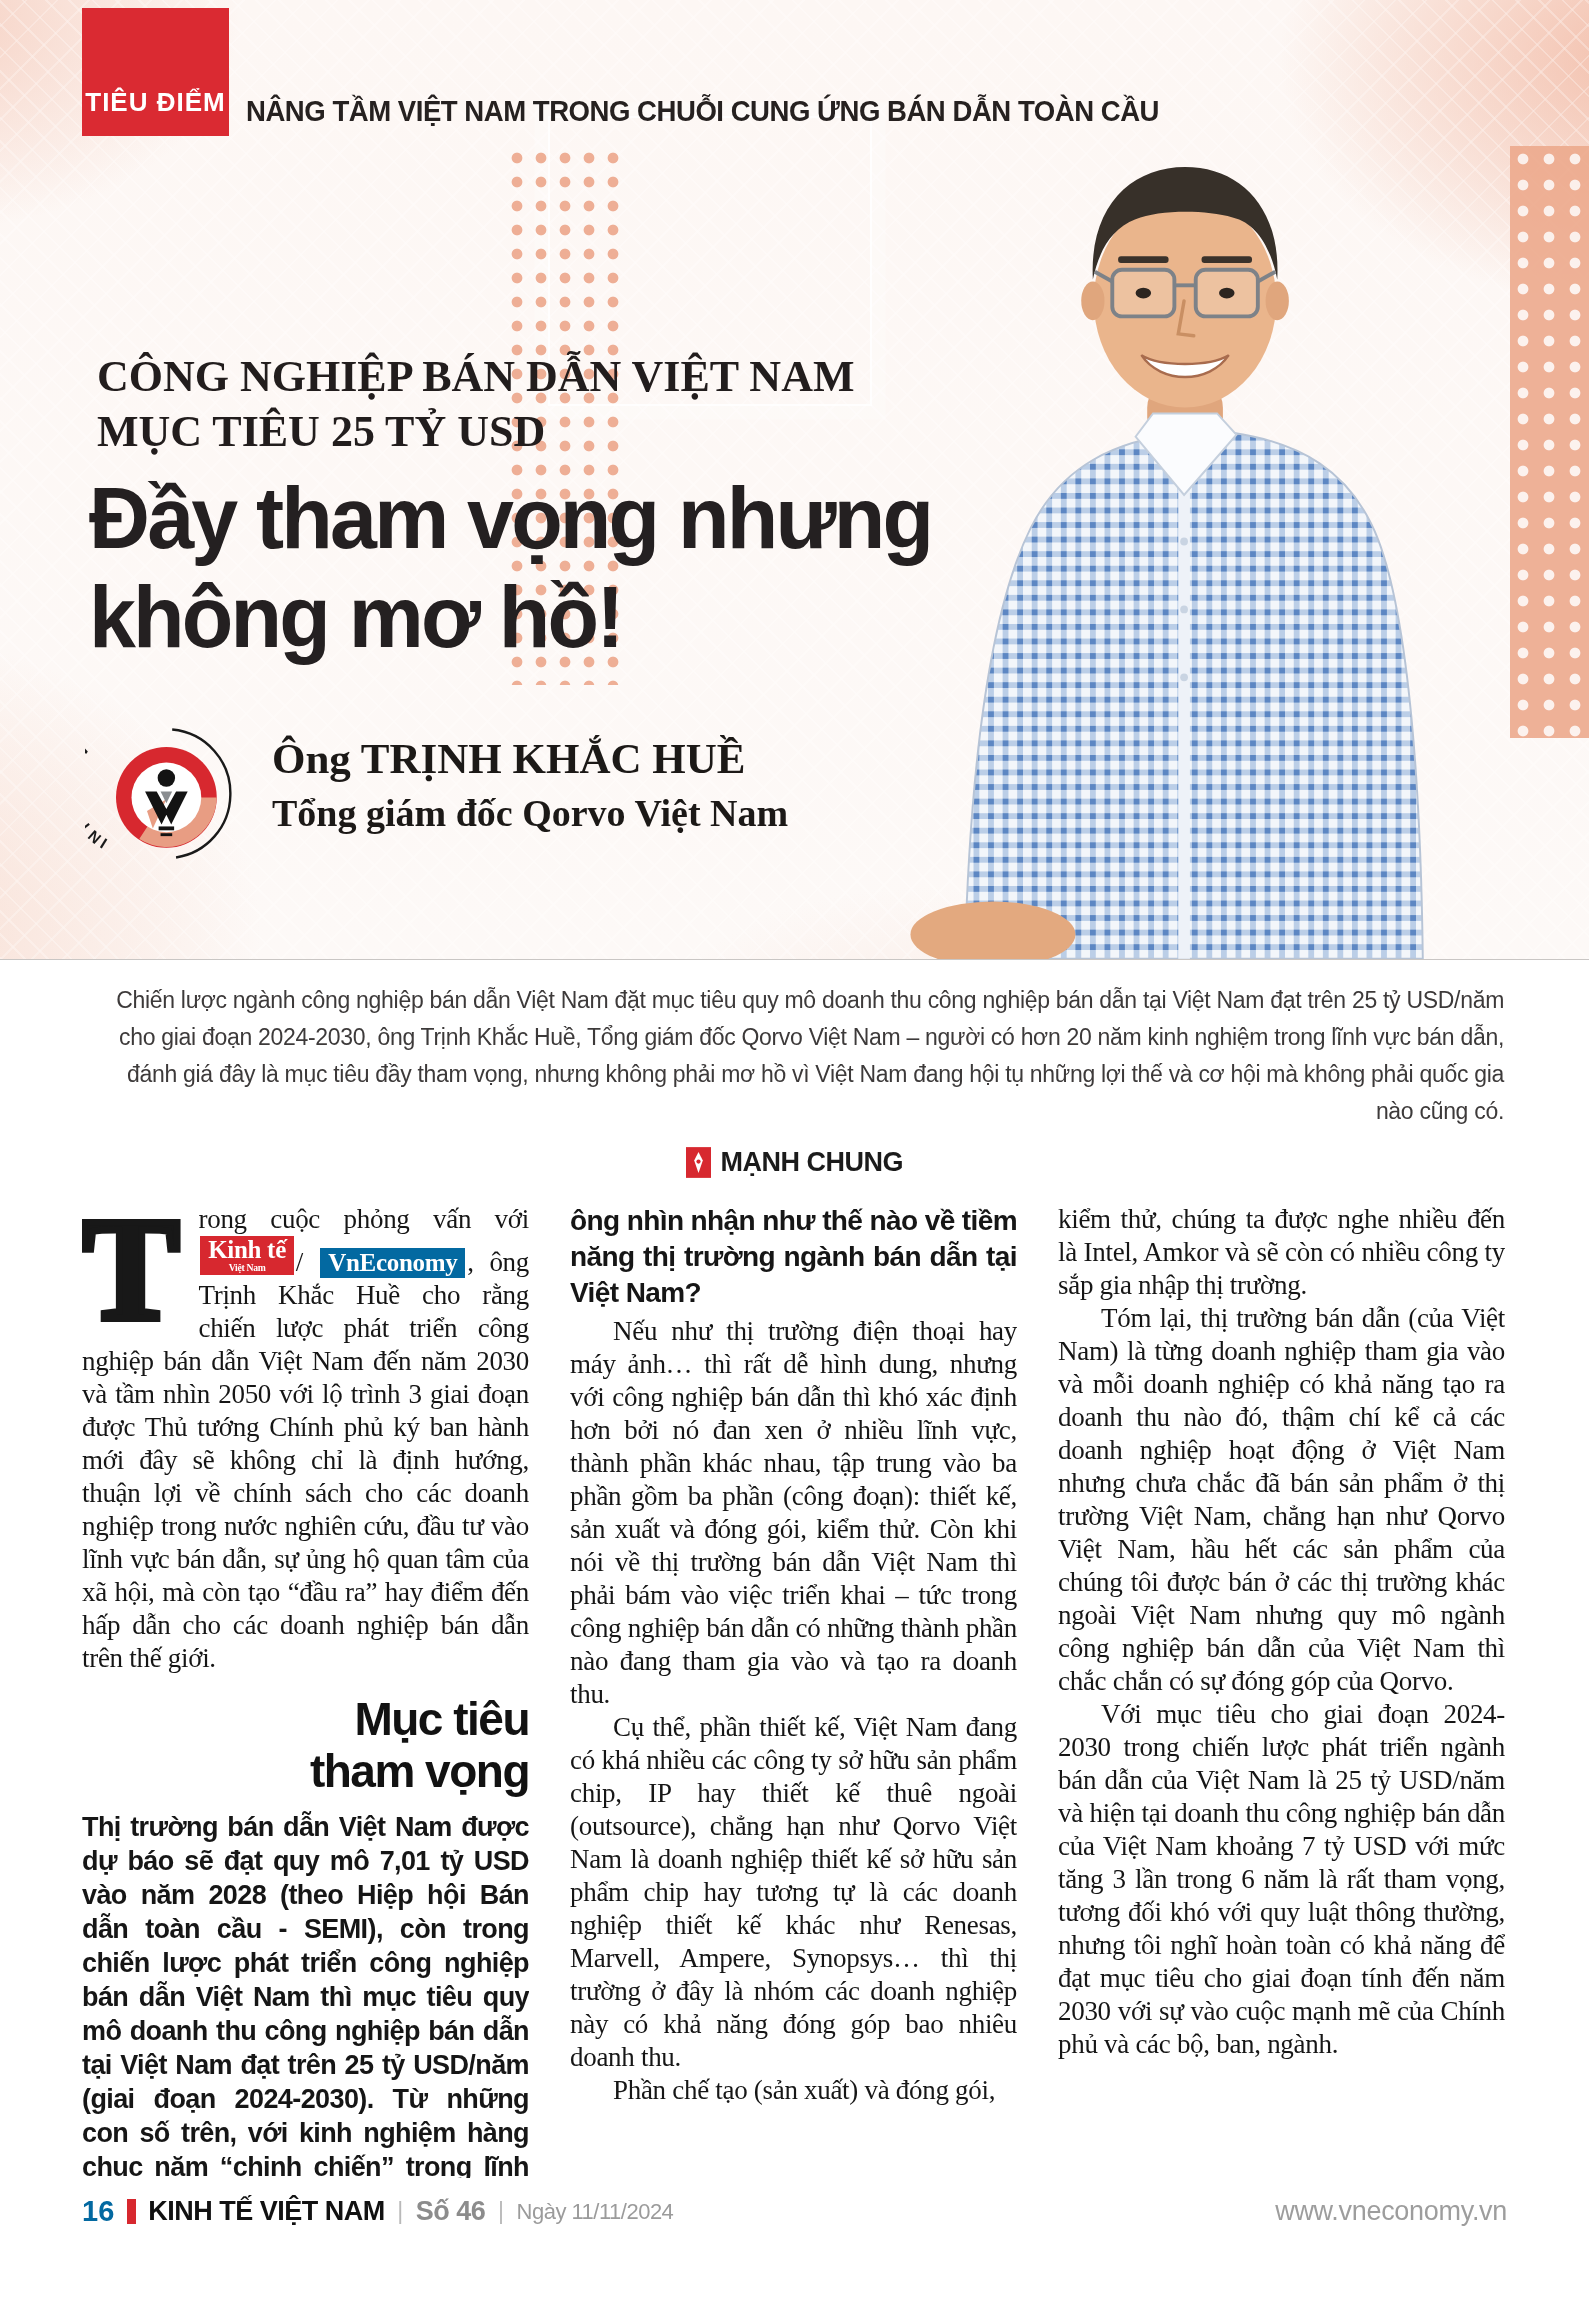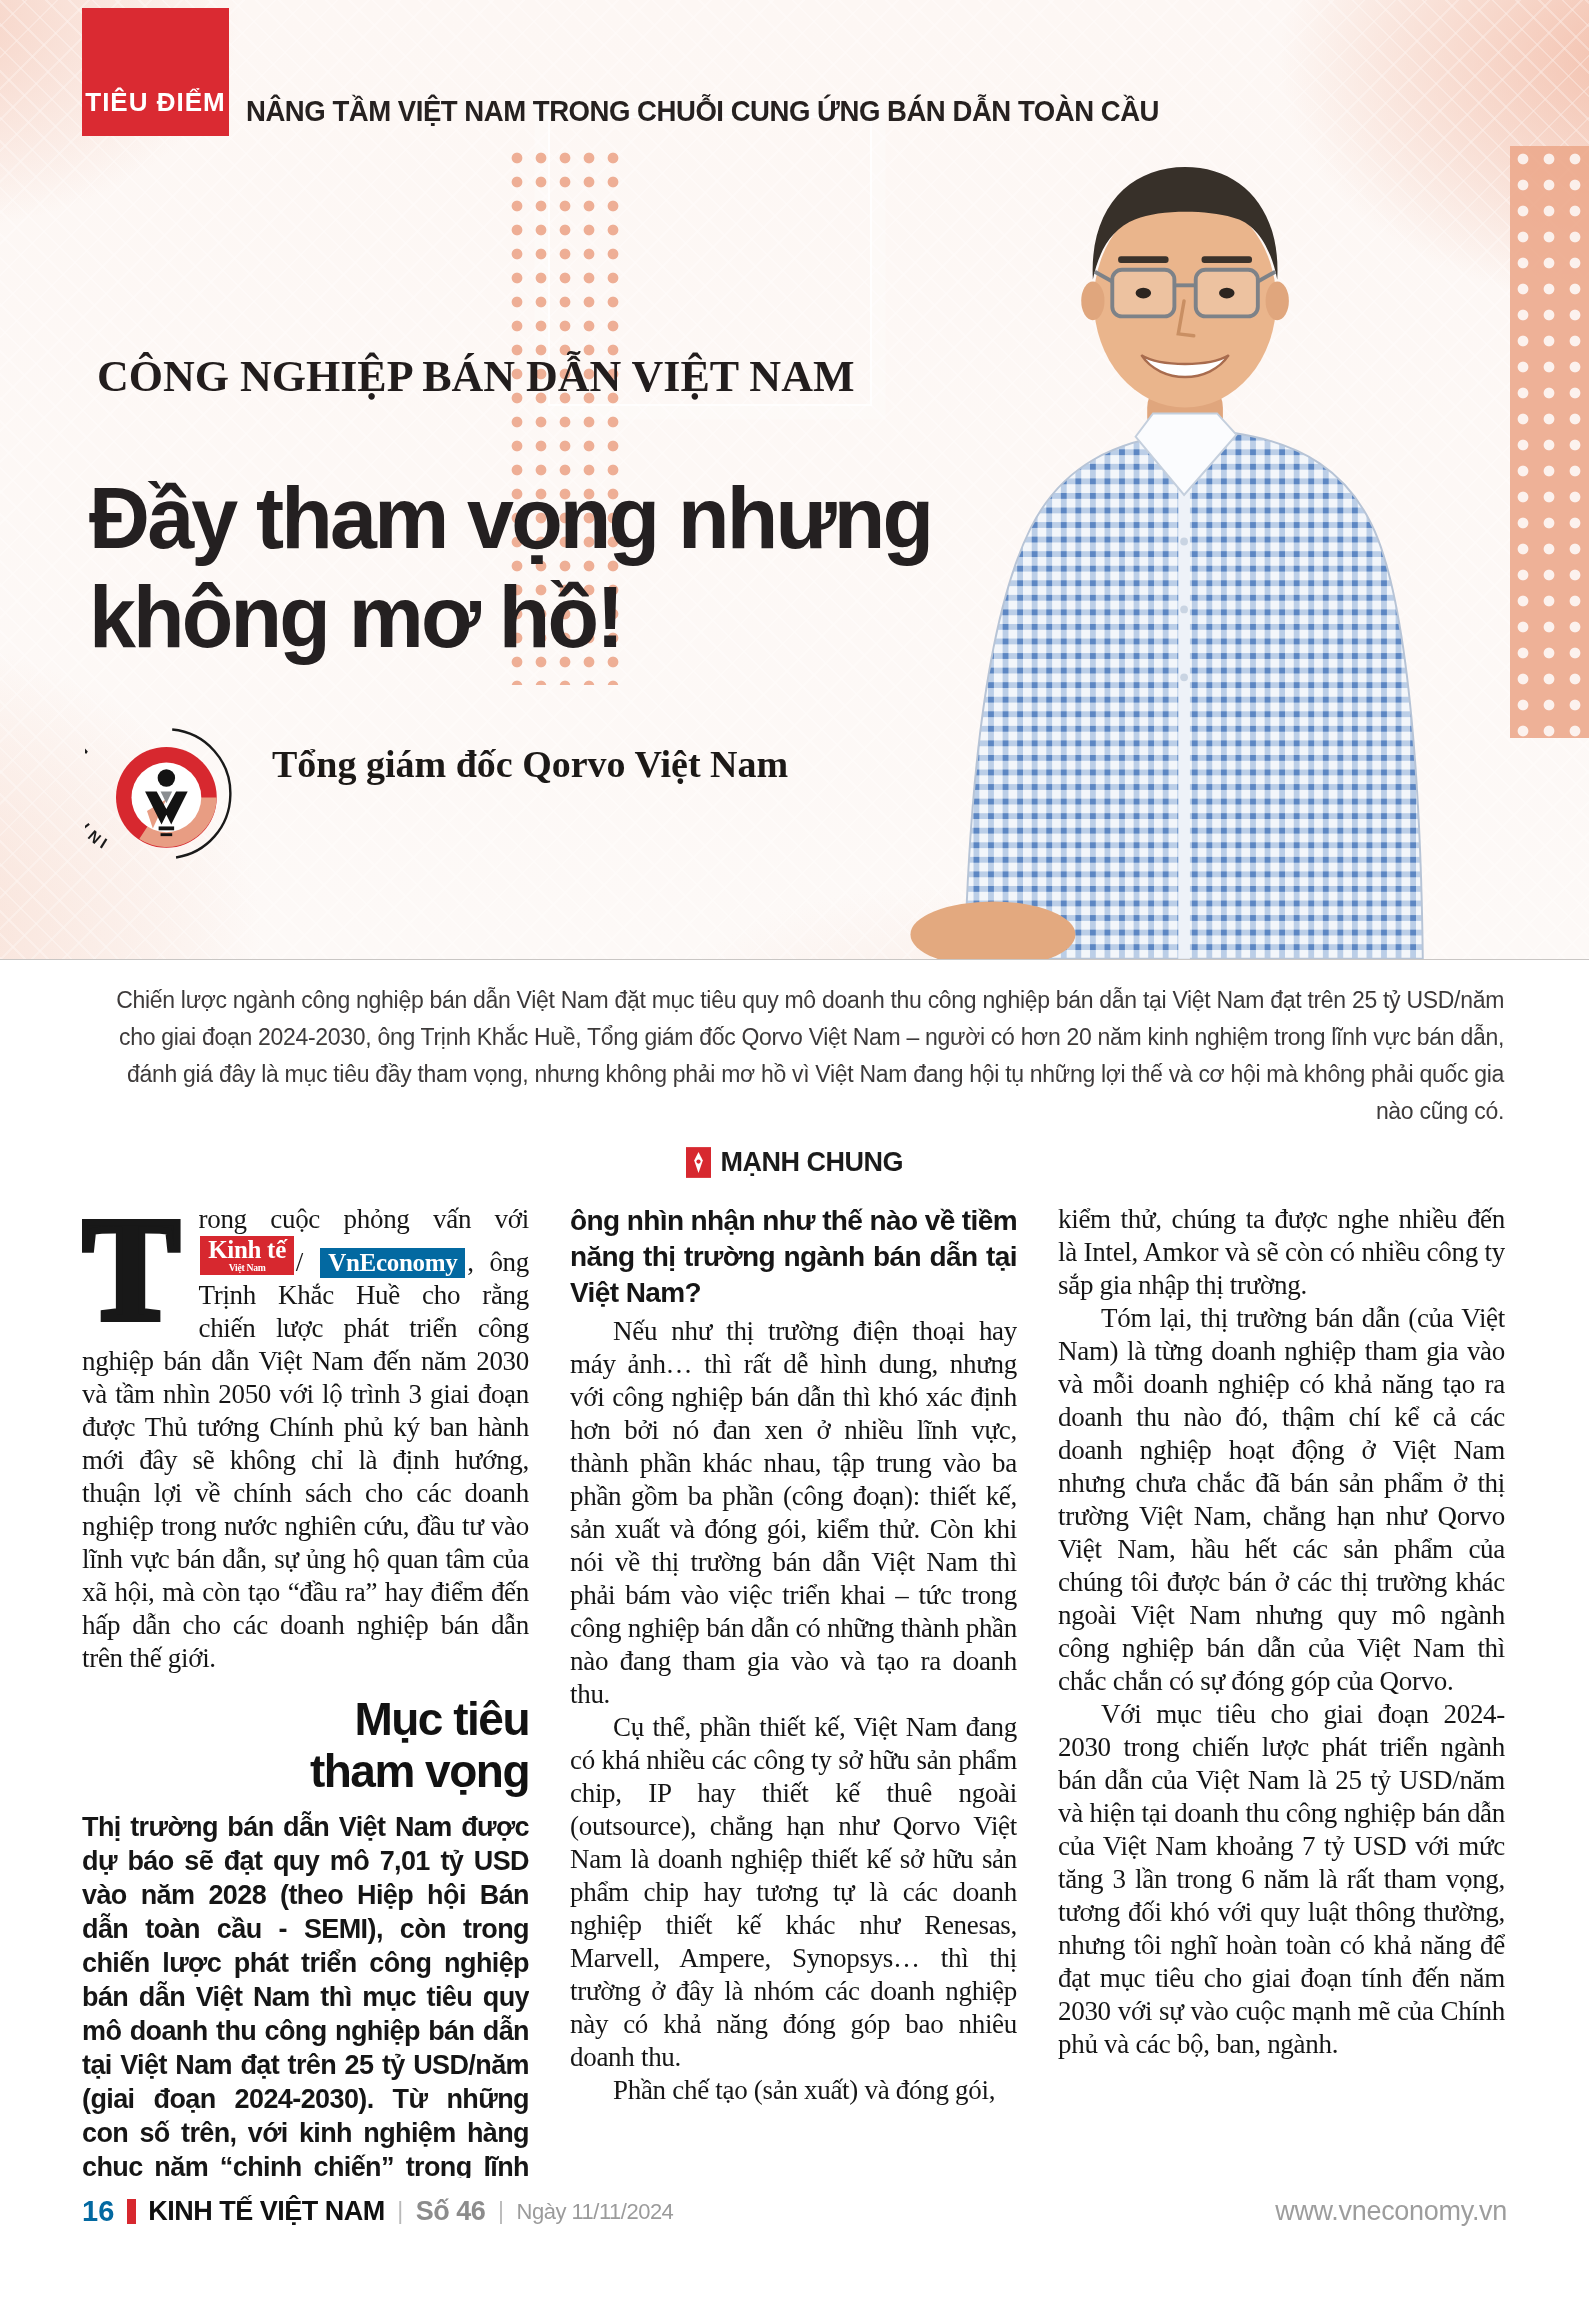--- a/index.html
+++ b/index.html
@@ -153,20 +153,21 @@
       <path d="M358,238 C378,268 428,268 448,238 C428,250 378,250 358,238 Z" fill="#ffffff" stroke="#a86c4e" stroke-width="2.5"></path>
     </svg>
 
     <div class="section-box">
       <span>TIÊU ĐIỂM</span>
     </div>
     <div class="strapline">NÂNG TẦM VIỆT NAM TRONG CHUỖI CUNG ỨNG BÁN DẪN TOÀN CẦU</div>
 
     <div class="kicker">
       <div>CÔNG NGHIỆP BÁN DẪN VIỆT NAM</div>
+      <div>MỤC TIÊU 25 TỶ USD</div>
     </div>
     <div class="headline">
       <div>Đầy tham vọng nhưng</div>
       <div>không mơ hồ!</div>
     </div>
 
     <svg class="badge" viewBox="0 0 160 160">
       <path id="badge-arc" d="M 24,128 A 60,60 0 0 1 84,18" fill="none"></path>
       <text font-family="Liberation Sans, sans-serif" font-size="16" font-weight="bold" fill="#1a1a1a" letter-spacing="2.5">
         <textPath href="#badge-arc">INTERVIEW</textPath>
@@ -179,20 +180,21 @@
         <path d="M64,98 L84,86 L70,116 Z" fill="#e89d83"></path>
         <circle cx="84" cy="64" r="9" fill="#131313"></circle>
         <path d="M62,78 L79,112 L84,102 L89,112 L106,78 L94,78 L84,96 L74,78 Z" fill="#131313"></path>
         <path d="M78,78 L84,90 L90,78 Z" fill="#8a8d90"></path>
         <rect x="76" y="114" width="16" height="4" fill="#131313"></rect>
         <rect x="78" y="121" width="12" height="3" fill="#131313"></rect>
       </g>
     </svg>
 
     <div class="person-id">
+      <div class="name">Ông TRỊNH KHẮC HUỀ</div>
       <div class="role">Tổng giám đốc Qorvo Việt Nam</div>
     </div>
   </div>
 
   <div class="hero-sep"></div>
 
   <div class="lead">Chiến lược ngành công nghiệp bán dẫn Việt Nam đặt mục tiêu quy mô doanh thu công nghiệp bán dẫn tại Việt Nam đạt trên 25 tỷ USD/năm cho giai đoạn 2024-2030, ông Trịnh Khắc Huề, Tổng giám đốc Qorvo Việt Nam – người có hơn 20 năm kinh nghiệm trong lĩnh vực bán dẫn, đánh giá đây là mục tiêu đầy tham vọng, nhưng không phải mơ hồ vì Việt Nam đang hội tụ những lợi thế và cơ hội mà không phải quốc gia nào cũng có.</div>
 
   <div class="byline">
     <svg width="25" height="31" viewBox="0 0 26 32">

